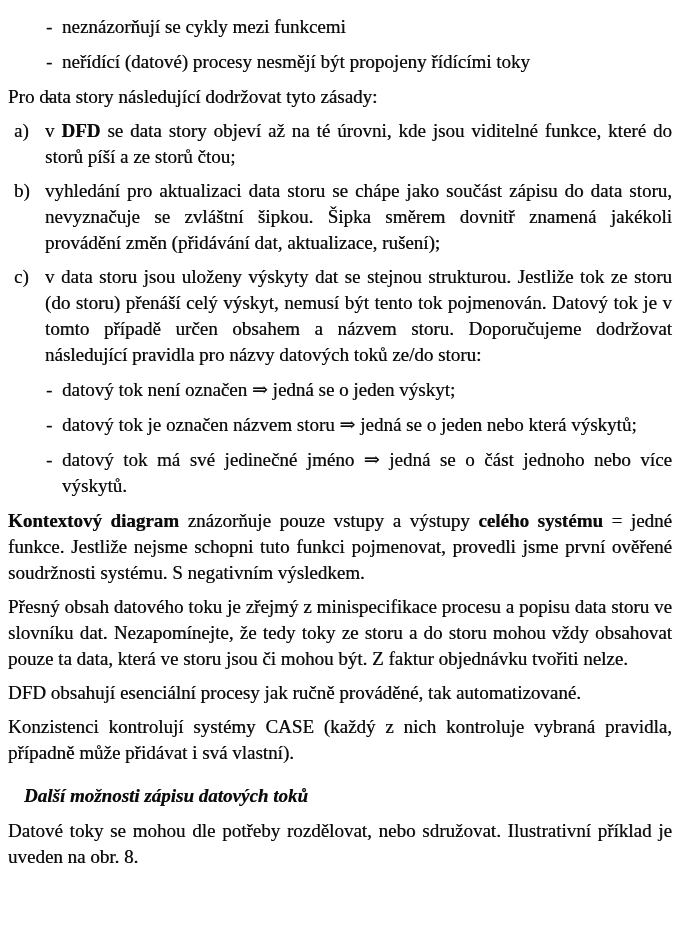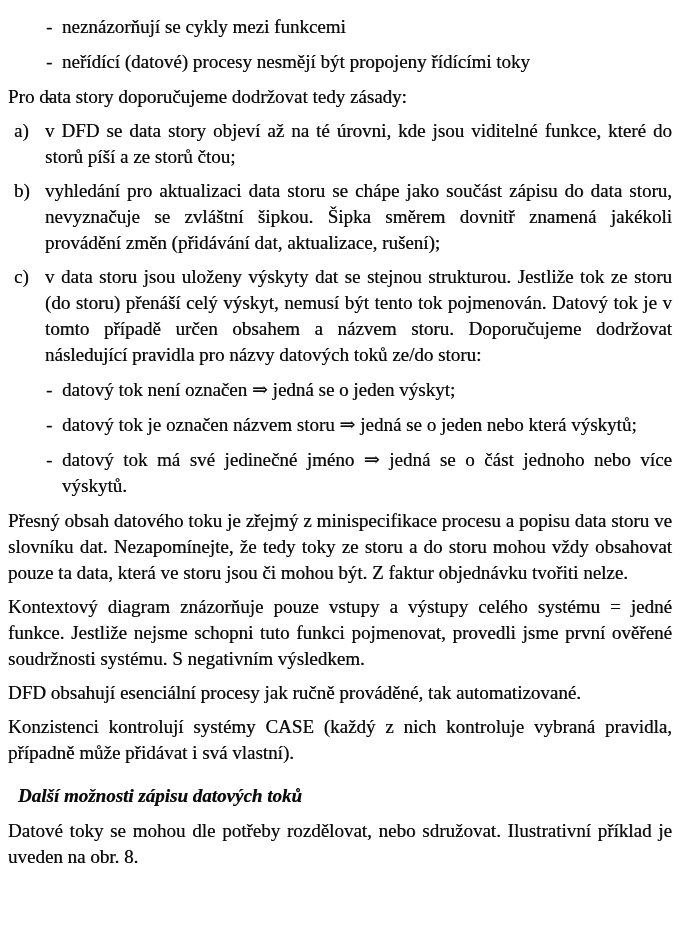--- a/index.html
+++ b/index.html
@@ -25,56 +25,56 @@
     margin: 8px 0;
   }
   .lettered .marker { position: absolute; left: 6px; top: 0; }
   .dashitem {
     position: relative;
     padding-left: 54px;
     text-align: justify;
     margin: 9px 0;
   }
   .dashitem .marker { position: absolute; left: 38px; top: 0; }
-  .b { font-weight: normal; margin-top: 48px; }
+  .b { font-weight: bold; margin-top: 48px; }
   .u { text-underline-offset: 2px; }
   .heading {
     font-weight: bold;
     font-style: italic;
-    margin: 17px 0 9px 10px;
+    margin: 17px 0 9px 16px;
   }
 </style>
 </head>
 <body>
 
 <div class="page">
 
   <div class="dashitem"><span class="marker">-</span><span>neznázorňují se cykly mezi funkcemi</span></div>
 
   <div class="dashitem"><span class="marker">-</span><span>neřídící (datové) procesy nesmějí být propojeny řídícími toky</span></div>
 
   <div class="dashitem"><span class="marker">-</span></div>
 
-  <p class="para"><span>Pro </span><span class="u">data story</span><span> doporučujeme dodržovat tedy zásady:</span></p>
+  <p class="para"><span>Pro </span><span class="u">data story</span><span> následující dodržovat tyto zásady:</span></p>
 
   <div class="lettered"><span class="marker">a)</span><span>v </span><span class="b">DFD</span><span> se data story objeví až na té úrovni, kde jsou viditelné funkce, které do storů píší a ze storů čtou;</span></div>
 
   <div class="lettered"><span class="marker">b)</span><span>vyhledání pro aktualizaci data storu se chápe jako součást zápisu do data storu, nevyznačuje se zvláštní šipkou. Šipka směrem dovnitř znamená jakékoli provádění změn (přidávání dat, aktualizace, rušení);</span></div>
 
   <div class="lettered"><span class="marker">c)</span><span>v data storu jsou uloženy výskyty dat se stejnou strukturou. Jestliže tok ze storu (do storu) přenáší celý výskyt, nemusí být tento tok pojmenován. Datový tok je v tomto případě určen obsahem a názvem storu. Doporučujeme dodržovat následující pravidla pro názvy datových toků ze/do storu:</span></div>
 
   <div class="dashitem"><span class="marker">-</span><span>datový tok není označen ⇒ jedná se o </span><span class="u">jeden</span><span> výskyt;</span></div>
 
   <div class="dashitem"><span class="marker">-</span><span>datový tok je označen názvem storu ⇒ jedná se o jeden nebo </span><span class="u">která</span><span> výskytů;</span></div>
 
   <div class="dashitem"><span class="marker">-</span><span>datový tok má své jedinečné jméno ⇒ jedná se o </span><span class="u">část</span><span> jednoho nebo více výskytů.</span></div>
 
+  <p class="para"><span class="b">Kontextový diagram</span><span> znázorňuje pouze vstupy a výstupy </span><span class="b">celého systému</span><span> = jedné funkce. Jestliže nejsme schopni tuto funkci pojmenovat, provedli jsme první ověřené soudržnosti systému. S negativním výsledkem.</span></p>
+
   <p class="para"><span>Přesný obsah datového toku je zřejmý z minispecifikace procesu a popisu data storu ve slovníku dat. Nezapomínejte, že tedy toky ze storu a do storu mohou vždy obsahovat pouze ta data, která ve storu jsou či mohou být. Z faktur objednávku tvořiti nelze.</span></p>
-
-  <p class="para"><span class="b">Kontextový diagram</span><span> znázorňuje pouze vstupy a výstupy </span><span class="b">celého systému</span><span> = jedné funkce. Jestliže nejsme schopni tuto funkci pojmenovat, provedli jsme první ověřené soudržnosti systému. S negativním výsledkem.</span></p>
 
   <p class="para"><span>DFD obsahují esenciální procesy jak ručně prováděné, tak automatizované.</span></p>
 
   <p class="para"><span>Konzistenci kontrolují systémy CASE (každý z nich kontroluje vybraná pravidla, případně může přidávat i svá vlastní).</span></p>
 
   <p class="heading"><span>Další možnosti zápisu datových toků</span></p>
 
   <p class="para"><span>Datové toky se mohou dle potřeby rozdělovat, nebo sdružovat. Ilustrativní příklad je uveden na obr. 8.</span></p>
 
 </div>

